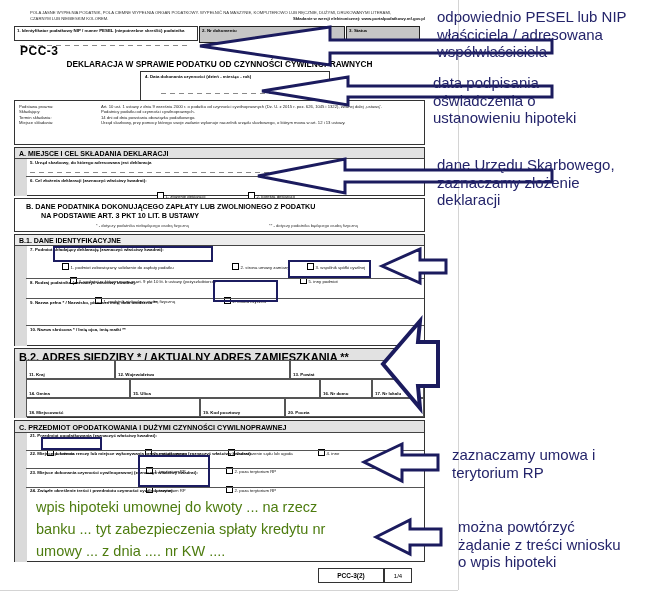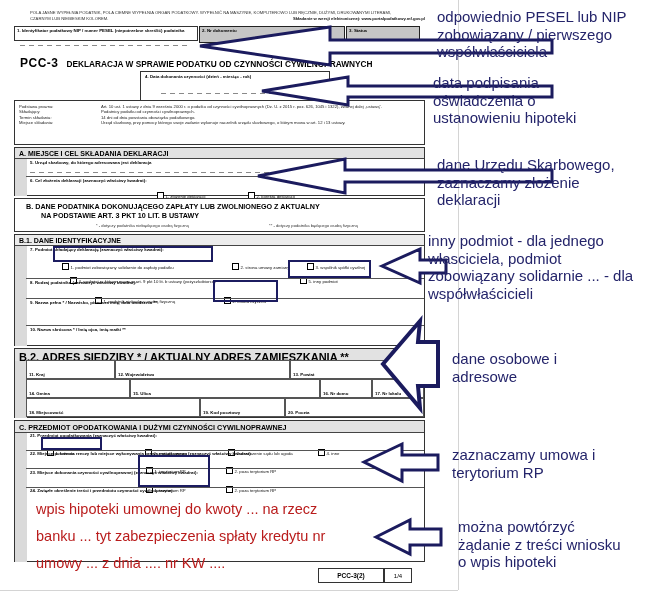--- a/index.html
+++ b/index.html
@@ -16,21 +16,21 @@
   .secbar{position:absolute;left:0;right:0;top:0;background:#e2e2e2;border-bottom:0.8px solid #444;
           font-weight:bold;font-size:7px;padding:1.5px 0 0 4px;box-sizing:border-box;height:11px;}
   .strip{position:absolute;background:#dadada;width:12px;}
   .hdiv{position:absolute;height:0;border-top:0.8px solid #555;}
   .dash{position:absolute;height:1px;background:repeating-linear-gradient(90deg,#8a8a8a 0 5px,transparent 5px 9px);}
   .cell{position:absolute;border:0.8px solid #555;box-sizing:border-box;padding:1px 0 0 2px;background:#fff;}
   .grayfield{position:absolute;background:#c6c6c6;border:1.3px solid #222;box-sizing:border-box;
              font-size:4.4px;font-weight:bold;padding:1px 0 0 2px;}
   .hl{position:absolute;border:2.5px solid #1c1c60;box-sizing:border-box;z-index:6;}
   .ann{position:absolute;color:#24246a;font-size:15px;line-height:17.5px;white-space:pre-line;z-index:7;}
-  .fillval{position:absolute;color:#b91c1c;font-size:14.5px;line-height:27px;white-space:pre-line;z-index:2;}
+  .fillval{position:absolute;color:#4d7c0f;font-size:14.5px;line-height:22px;white-space:pre-line;z-index:2;}
   .edge{position:absolute;background:#d4d4d4;}
   svg.arrows{position:absolute;left:0;top:0;z-index:5;pointer-events:none;}
   .foot{position:absolute;border:1px solid #333;box-sizing:border-box;text-align:center;background:#fff;}
 </style>
 </head>
 <body>
 
 <div id="page">
 
   <div class="edge" style="left:458px;top:0;width:1px;height:590px;"></div>
@@ -46,21 +46,21 @@
     <span class="lbl" style="left:2px;top:1px;">1. Identyfikator podatkowy NIP / numer PESEL (niepotrzebne skreślić) podatnika</span>
   </div>
   <div class="dash" style="left:20px;top:45px;width:170px;"></div>
   <div class="grayfield" style="left:199px;top:26px;width:146px;height:17px;">
     <span>2. Nr dokumentu</span>
   </div>
   <div class="grayfield" style="left:346px;top:26px;width:74px;height:17px;">
     <span>3. Status</span>
   </div>
 
-  <div class="abs" style="left:20px;top:56px;font-size:12px;font-weight:bold;letter-spacing:0.5px;">PCC-3</div>
+  <div class="abs" style="left:20px;top:44px;font-size:12px;font-weight:bold;letter-spacing:0.5px;">PCC-3</div>
   <div class="abs" style="left:14px;top:59px;width:411px;text-align:center;font-size:8.3px;font-weight:bold;">DEKLARACJA W SPRAWIE PODATKU OD CZYNNOŚCI CYWILNOPRAWNYCH</div>
 
   <div class="secbox" style="left:140px;top:71px;width:190px;height:30px;border-width:1px;">
     <span class="lbl" style="left:4px;top:2px;">4. Data dokonania czynności (dzień - miesiąc - rok)</span>
     <div class="dash" style="left:20px;top:21px;width:150px;"></div>
   </div>
 
   <div class="secbox" style="left:14px;top:100px;width:411px;height:45px;">
     <div style="display:grid;grid-template-columns:78px 1fr;gap:0 4px;padding:2.5px 4px;font-size:4.2px;line-height:5.6px;color:#222;">
       <span>Podstawa prawna:</span>
@@ -79,21 +79,21 @@
     <div class="strip" style="left:0;top:11px;height:36.5px;"></div>
   </div>
   <span class="lbl" style="left:30px;top:160px;">5. Urząd skarbowy, do którego adresowana jest deklaracja</span>
   <div class="dash" style="left:30px;top:172px;width:300px;"></div>
   <div class="hdiv" style="left:26px;top:176px;width:398px;"></div>
   <span class="lbl" style="left:30px;top:178px;">6. Cel złożenia deklaracji (zaznaczyć właściwy kwadrat):</span>
   <span class="opt" style="left:157px;top:184px;"><span class="cb"></span><span class="optlbl">1. złożenie deklaracji</span></span>
   <span class="opt" style="left:248px;top:184px;"><span class="cb"></span><span class="optlbl">2. korekta deklaracji</span></span>
 
   <div class="secbox" style="left:14px;top:198px;width:411px;height:34px;">
-    <div class="abs" style="left:11px;top:3px;font-size:7.2px;font-weight:bold;">B. DANE PODATNIKA DOKONUJĄCEGO ZAPŁATY LUB ZWOLNIONEGO Z AKTUALNY</div>
+    <div class="abs" style="left:11px;top:3px;font-size:7.2px;font-weight:bold;">B. DANE PODATNIKA DOKONUJĄCEGO ZAPŁATY LUB ZWOLNIONEGO Z PODATKU</div>
     <div class="abs" style="left:26px;top:12px;font-size:7.2px;font-weight:bold;">NA PODSTAWIE ART. 3 PKT 10 LIT. B USTAWY</div>
     <span class="abs tiny" style="left:81px;top:24px;">* - dotyczy podatnika niebędącego osobą fizyczną</span>
     <span class="abs tiny" style="left:254px;top:24px;">** - dotyczy podatnika będącego osobą fizyczną</span>
   </div>
 
   <div class="secbox" style="left:14px;top:234px;width:411px;height:112px;">
     <div class="secbar" style="background:#ececec;">B.1. DANE IDENTYFIKACYJNE</div>
     <div class="strip" style="left:0;top:11px;height:99.5px;"></div>
   </div>
   <span class="lbl" style="left:30px;top:247px;">7. Podmiot składający deklarację (zaznaczyć właściwy kwadrat):</span>
@@ -164,33 +164,27 @@
       <polygon points="262,91 348,77 348,86 552,86 552,97 348,97 348,105"></polygon>
       <polygon points="258,176 345,159 345,170 552,170 552,182 345,182 345,193"></polygon>
       <polygon points="382,266 420,249 420,260 446,260 446,273 420,273 420,283"></polygon>
       <polygon stroke-width="4" points="383,364 420,321 418,342 438,342 438,386 418,386 420,408"></polygon>
       <polygon points="364,462 402,444 402,455 438,455 438,470 402,470 402,481"></polygon>
       <polygon points="376,537 410,520 410,529 441,529 441,545 410,545 410,554"></polygon>
     </g>
   </svg>
 
   <div class="ann" style="left:437px;top:8px;">odpowiednio PESEL lub NIP
-zobowiązany / pierwszego
+właściciela / adresowana
 współwłaściciela</div>
   <div class="ann" style="left:433px;top:74px;">data podpisania
 oświadczenia o
 ustanowieniu hipoteki</div>
   <div class="ann" style="left:437px;top:156px;">dane Urzędu Skarbowego,
 zaznaczamy złożenie
 deklaracji</div>
-  <div class="ann" style="left:428px;top:232px;">inny podmiot - dla jednego
-własciciela, podmiot
-zobowiązany solidarnie ... - dla
-współwłaścicieli</div>
-  <div class="ann" style="left:452px;top:350px;">dane osobowe i
-adresowe</div>
   <div class="ann" style="left:452px;top:446px;">zaznaczamy umowa i
 terytorium RP</div>
   <div class="ann" style="left:458px;top:518px;">można powtórzyć
 żądanie z treści wniosku
 o wpis hipoteki</div>
 
 </div>
 
 </body></html>

